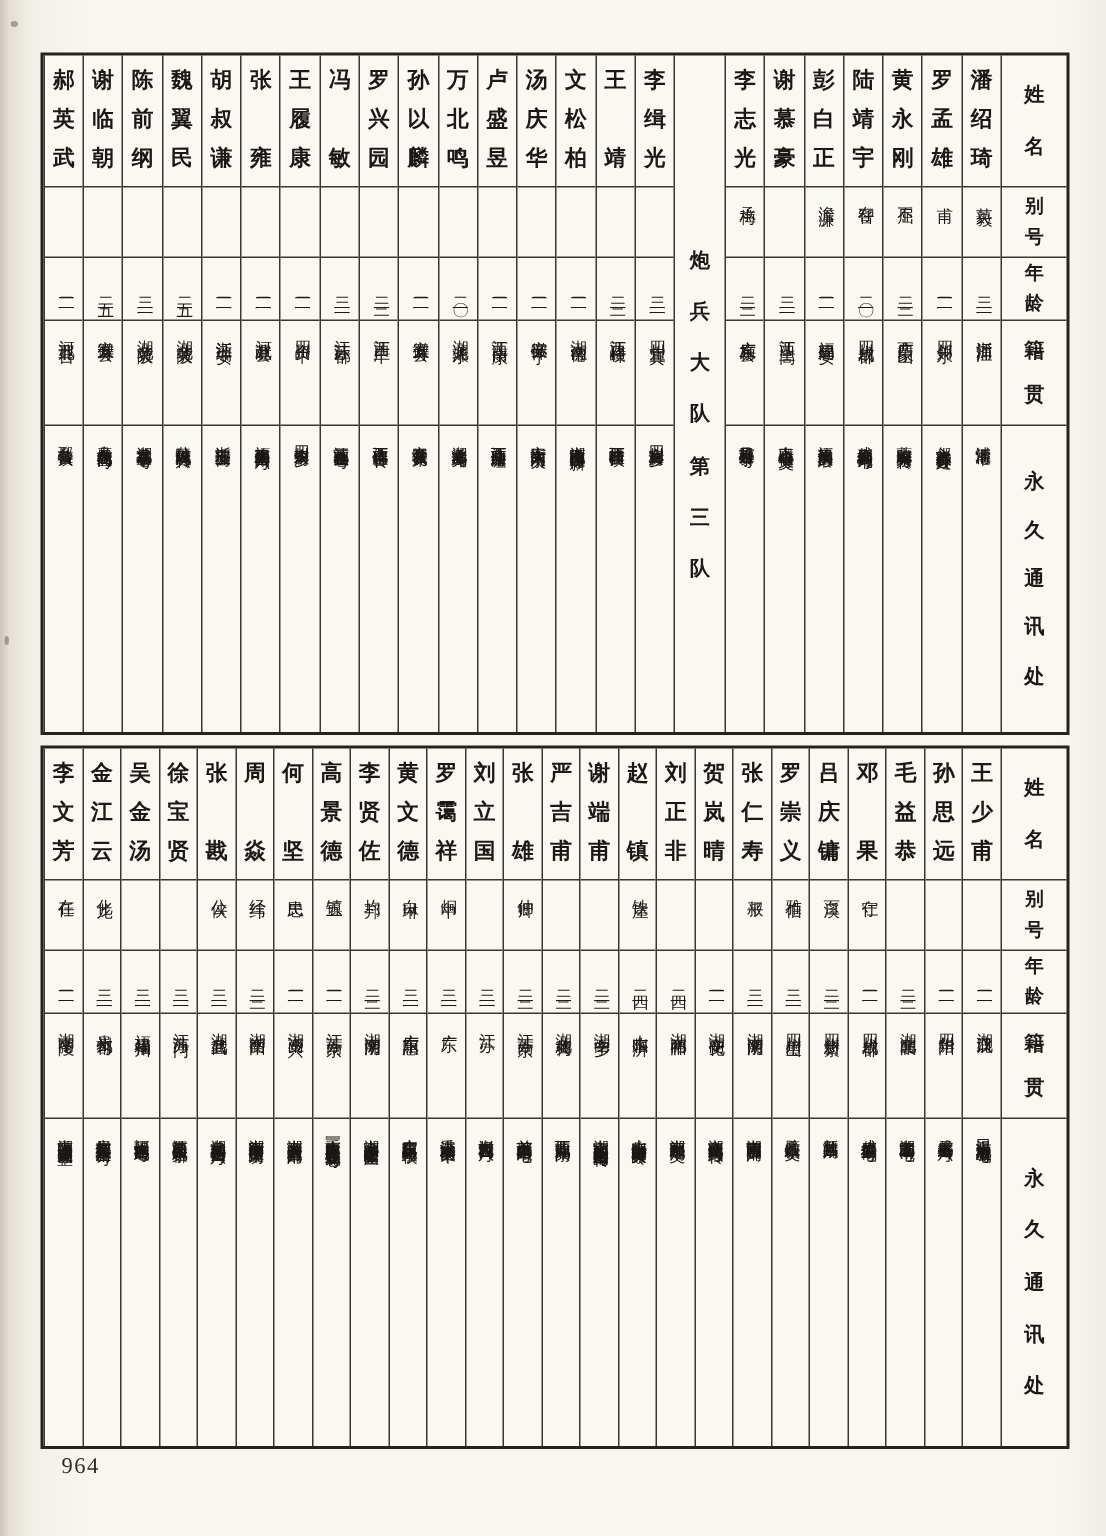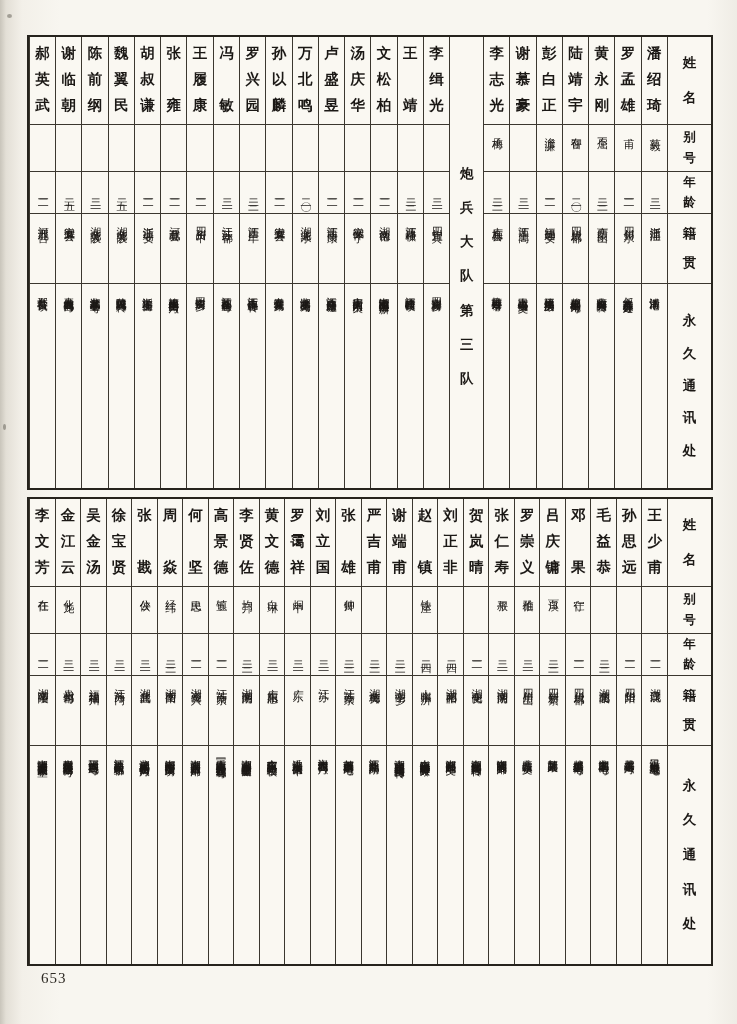--- a/index.html
+++ b/index.html
@@ -998,14 +998,14 @@
           </div>
     <div class="cell c-native">
             <span class="vtext">湖南零陵</span>
           </div>
     <div class="cell c-addr">
             <span class="vtext">湖南零陵进贤乡木山底天和堂</span>
           </div>
   </div></div>
   </div>
 
-  <div class="page-number">653</div>
+  <div class="page-number">964</div>
 </div>
 
 </body></html>

